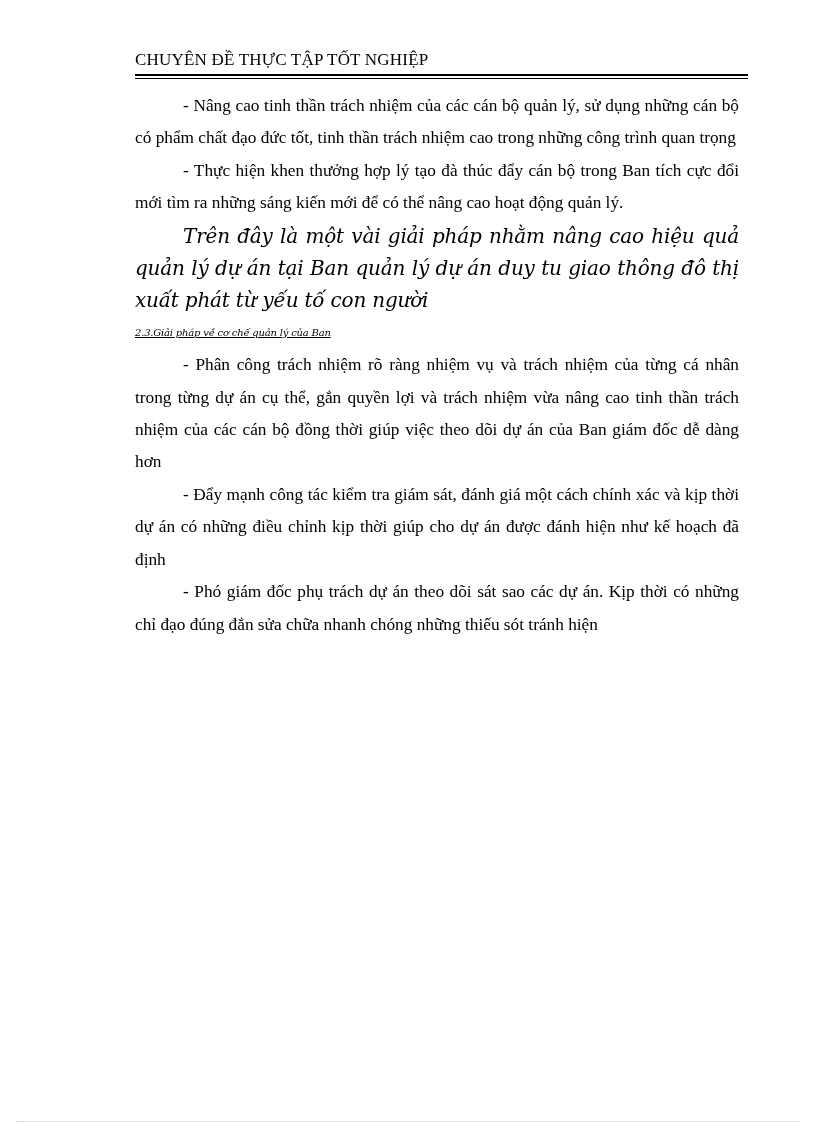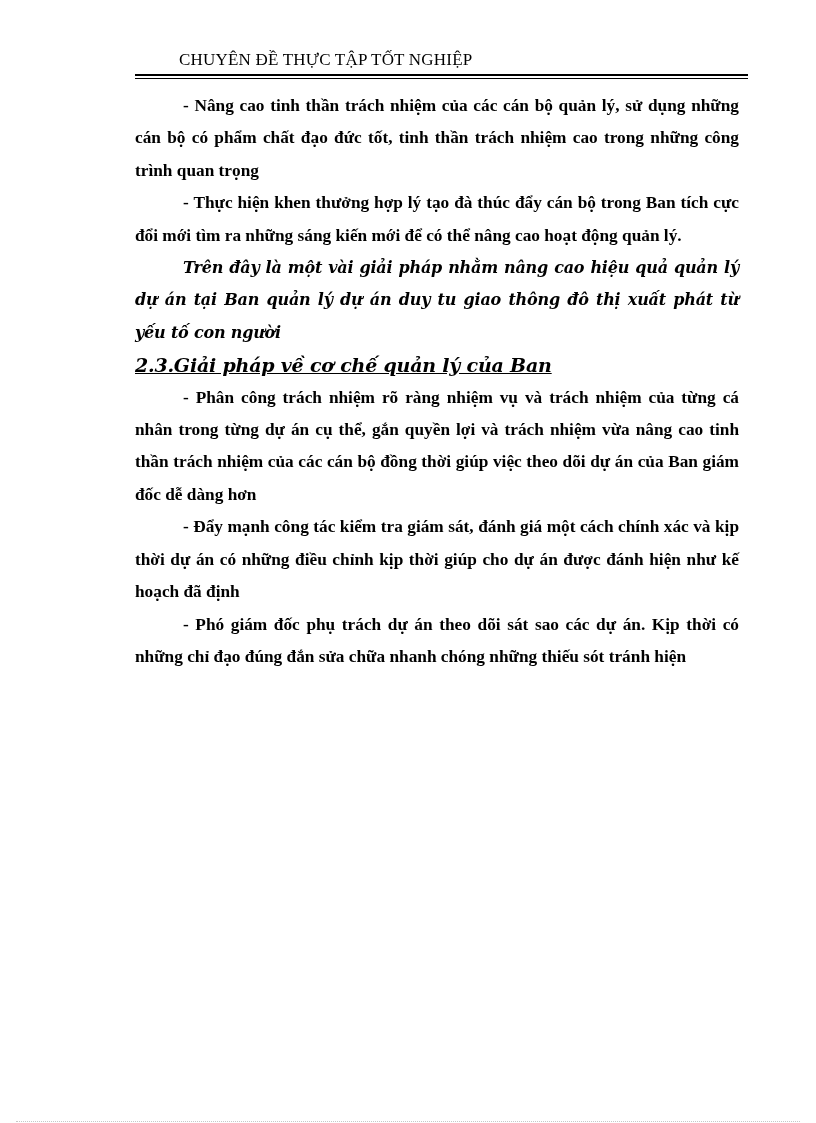--- a/index.html
+++ b/index.html
@@ -2,32 +2,32 @@
 <html><head>
 <meta charset="utf-8">
 <style>
   html, body { margin: 0; padding: 0; background: #ffffff; }
   body { width: 816px; height: 1123px; position: relative; overflow: hidden;
          font-family: "Liberation Serif", "DejaVu Serif", serif; color: #000; }
   .header {
     position: absolute; left: 135px; top: 50px; width: 613px;
   }
   .header-title {
-    font-size: 17px; letter-spacing: 0.2px; line-height: 20px; white-space: nowrap; margin-left: 44px;
+    font-size: 17px; letter-spacing: 0.2px; line-height: 20px; white-space: nowrap;
   }
   .header-rule-thick { height: 2px; background: #000; margin-top: 4px; }
   .header-rule-thin { height: 1px; background: #000; margin-top: 2px; }
   .body {
     position: absolute; left: 135px; top: 90px; width: 604px;
-    font-size: 17.3px; line-height: 32.4px; text-align: justify; font-weight: bold;
+    font-size: 17.3px; line-height: 32.4px; text-align: justify;
   }
   .body p { margin: 0; }
   .indent { text-indent: 48px; }
-  .italic { font-style: italic; font-family: "DejaVu Serif", serif; font-size: 16px; letter-spacing: -0.2px; }
-  .heading { font-style: italic; text-decoration: underline; font-family: "DejaVu Serif", serif; font-size: 19px; letter-spacing: -0.2px; text-align: left; }
+  .italic { font-style: italic; font-family: "DejaVu Serif", serif; font-size: 20px; letter-spacing: -0.2px; }
+  .heading { font-style: italic; text-decoration: underline; font-family: "DejaVu Serif", serif; font-size: 10px; letter-spacing: -0.2px; text-align: left; }
   .footer-dots {
     position: absolute; left: 16px; right: 16px; top: 1121px;
     border-top: 1px dotted #c8c8c8;
   }
 </style>
 </head>
 <body>
 
 <div class="header">
   <div class="header-title">CHUYÊN ĐỀ THỰC TẬP TỐT NGHIỆP</div>

